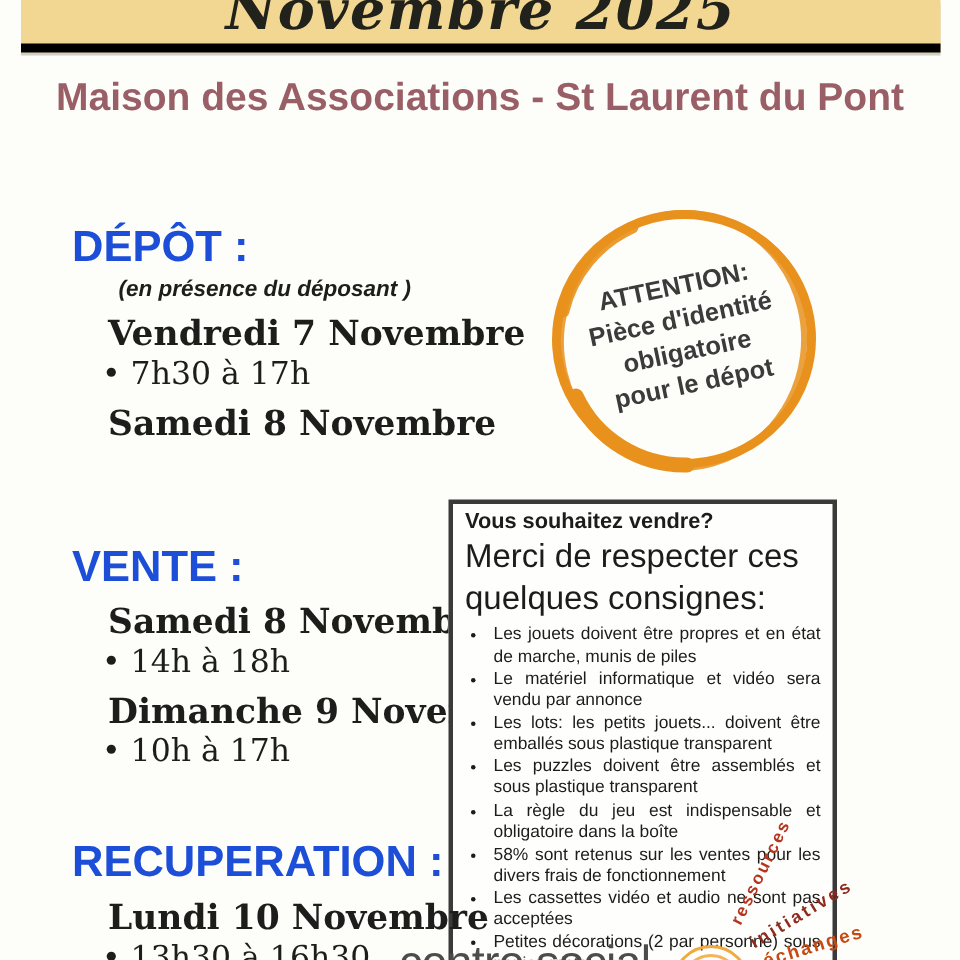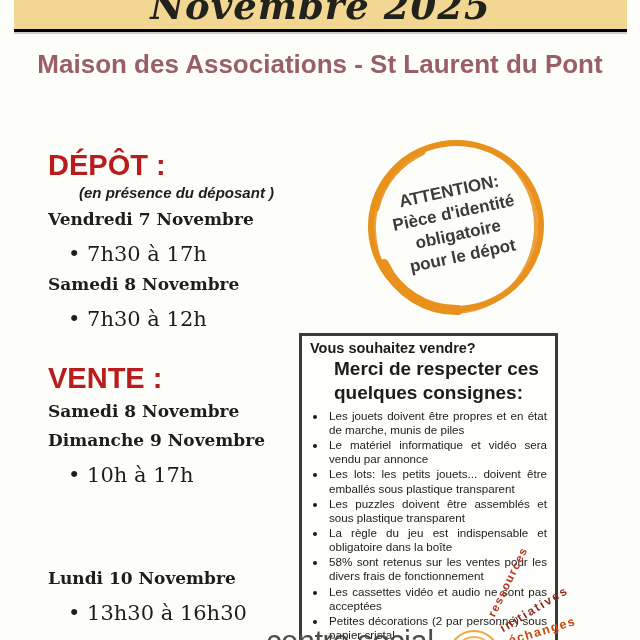--- a/index.html
+++ b/index.html
@@ -4,72 +4,72 @@
 <style>
   html,body{margin:0;padding:0;}
   body{
     width:640px;height:640px;position:relative;overflow:hidden;
     background:#fdfdfa;
     font-family:"Liberation Sans", sans-serif;
   }
   
   .banner{
     position:absolute;left:14px;top:0;width:613px;height:29px;
-    background:#f2d793;border-bottom:3px solid #000000;
+    background:#f2d793;border-bottom:6px solid #000000;
     box-shadow:0 2px 0 rgba(150,150,140,.45);
   }
   .banner-title{
     position:absolute;left:0;right:0;top:-16px;text-align:center;
     font-family:"DejaVu Serif", serif;font-style:italic;font-weight:bold;
     font-size:37px;color:#22221d;letter-spacing:1px;white-space:nowrap;
   }
   
   .subtitle{
     position:absolute;left:20px;right:20px;top:50px;text-align:center;
     font-weight:bold;font-size:26px;line-height:1.12;color:#9a5f66;
   }
   
   .section{position:absolute;left:48px;width:300px;color:#1d1d1b;}
   .sec-depot{top:150px;}
   .sec-vente{top:363px;}
   .sec-recup{top:560px;}
   .sec-heading{
     font-weight:bold;font-size:29px;letter-spacing:0;
-    color:#b91c1c;line-height:1.05;
+    color:#1d4ed8;line-height:1.05;
   }
   .sec-note{
     font-weight:bold;font-style:italic;font-size:15px;margin-top:4px;
     color:#1d1d1b;
     margin-left:31px;
   }
   .sec-date{
-    font-family:"DejaVu Serif", serif;font-weight:bold;font-size:17px;
-    margin-top:9px;line-height:1.15;white-space:nowrap;
+    font-family:"DejaVu Serif", serif;font-weight:bold;font-size:23px;
+    margin-top:9px;line-height:1.15;white-space:nowrap;margin-left:24px;
   }
   .sec-time{
-    font-family:"DejaVu Serif", serif;font-size:21px;margin-top:12px;
+    font-family:"DejaVu Serif", serif;font-size:21px;margin-top:0;
     padding-left:20px;line-height:1.15;
   }
   .sec-time::before{content:"\2022\00a0 ";}
   
   .stamp{position:absolute;left:362px;top:134px;width:188px;height:186px;}
   .stamp svg{position:absolute;left:0;top:0;}
   .stamp-text{
     position:absolute;left:19px;top:46px;width:150px;
     transform:rotate(-12deg);text-align:center;
     font-weight:bold;font-size:17px;line-height:1.3;color:#3b3b3b;
   }
   
   .consignes{
     position:absolute;left:299px;top:333px;width:259px;
     border:3px solid #3a3a38;background:#fefefc;
     padding:4px 8px 3px 8px;box-sizing:border-box;color:#1c1c1a;
   }
   .consignes-title{font-weight:bold;font-size:14.5px;line-height:1.2;}
-  .consignes-sub{font-weight:bold;font-size:19px;line-height:1.25;margin-left:24px;}
+  .consignes-sub{font-weight:normal;font-size:22px;line-height:1.25;}
   .consignes ul{
     margin:4px 0 0 0;padding-left:17px;font-size:11.6px;line-height:1.22;
     text-align:justify;
   }
   .consignes li{margin:0 0 1px 0;padding-left:2px;}
   
   .cs-name{
     position:absolute;left:266px;top:624px;font-size:31px;color:#4c4c4c;
     letter-spacing:-0.5px;white-space:nowrap;
   }
@@ -95,41 +95,41 @@
 <div class="subtitle">
   <div>Maison des Associations - St Laurent du Pont</div>
 </div>
 
 <div class="section sec-depot">
   <div class="sec-heading">DÉPÔT :</div>
   <div class="sec-note">(en présence du déposant )</div>
   <div class="sec-date">Vendredi 7 Novembre</div>
   <div class="sec-time">7h30 à 17h</div>
   <div class="sec-date">Samedi 8 Novembre</div>
-  <div class="sec-time">7h30 à 12h</div>
 </div>
 
 <div class="stamp">
   <svg width="188" height="186" viewBox="0 0 188 186">
     <ellipse cx="94" cy="92" rx="85" ry="83" fill="none" stroke="#e8911c" stroke-width="6" transform="rotate(-4 94 92)"></ellipse>
     <ellipse cx="93" cy="93" rx="81" ry="85" fill="none" opacity="0.85" stroke="#e8911c" stroke-width="4" transform="rotate(7 93 93)"></ellipse>
     <path d="M 22 130 A 80 80 0 0 0 96 176" fill="none" stroke="#e8911c" stroke-width="10" stroke-linecap="round"></path>
     <path d="M 14 74 A 82 82 0 0 1 60 18" fill="none" opacity="0.9" stroke="#e8911c" stroke-width="7" stroke-linecap="round"></path>
   </svg>
   <div class="stamp-text">
     <div>ATTENTION:</div>
     <div>Pièce d'identité</div>
     <div>obligatoire</div>
     <div>pour le dépot</div>
   </div>
 </div>
 
 <div class="section sec-vente">
   <div class="sec-heading">VENTE :</div>
   <div class="sec-date">Samedi 8 Novembre</div>
+  <div class="sec-time">14h à 18h</div>
   <div class="sec-date">Dimanche 9 Novembre</div>
   <div class="sec-time">10h à 17h</div>
 </div>
 
 <div class="consignes">
   <div class="consignes-title">Vous souhaitez vendre?</div>
   <div class="consignes-sub">Merci de respecter ces quelques consignes:</div>
   <ul>
     <li>Les jouets doivent être propres et en état de marche, munis de piles</li>
     <li>Le matériel informatique et vidéo sera vendu par annonce</li>
@@ -137,20 +137,21 @@
     <li>Les puzzles doivent être assemblés et sous plastique transparent</li>
     <li>La règle du jeu est indispensable et obligatoire dans la boîte</li>
     <li>58% sont retenus sur les ventes pour les divers frais de fonctionnement</li>
     <li>Les cassettes vidéo et audio ne sont pas acceptées</li>
     <li>Petites décorations (2 par personne) sous papier cristal</li>
     <li>Pas de peluches</li>
   </ul>
 </div>
 
 <div class="section sec-recup">
+  <div class="sec-heading">RECUPERATION :</div>
   <div class="sec-date">Lundi 10 Novembre</div>
   <div class="sec-time">13h30 à 16h30</div>
 </div>
 
 <div class="cs-name">centre social</div>
 <svg class="spiral" width="56" height="14" viewBox="0 0 56 14">
   <circle cx="28" cy="30" r="7" fill="none" stroke="#f3b45a" stroke-width="2"></circle>
   <circle cx="28" cy="30" r="13" fill="none" stroke="#f0a93c" stroke-width="2"></circle>
   <circle cx="28" cy="30" r="19" fill="none" stroke="#f3b45a" stroke-width="2"></circle>
   <circle cx="28" cy="30" r="25" fill="none" stroke="#f0a93c" stroke-width="2"></circle>

